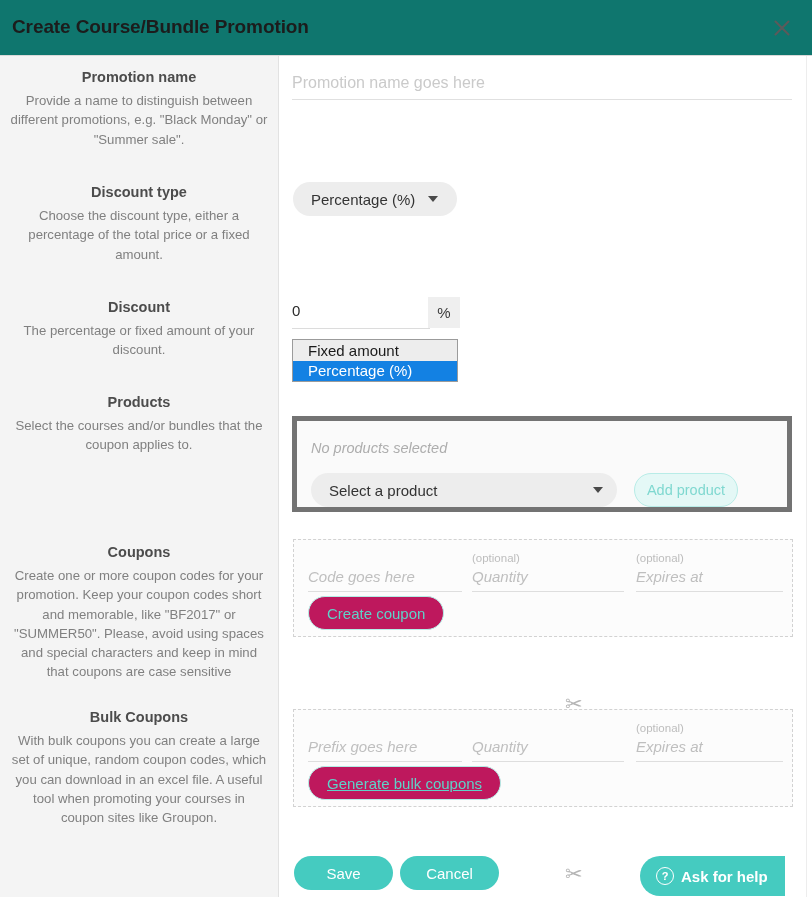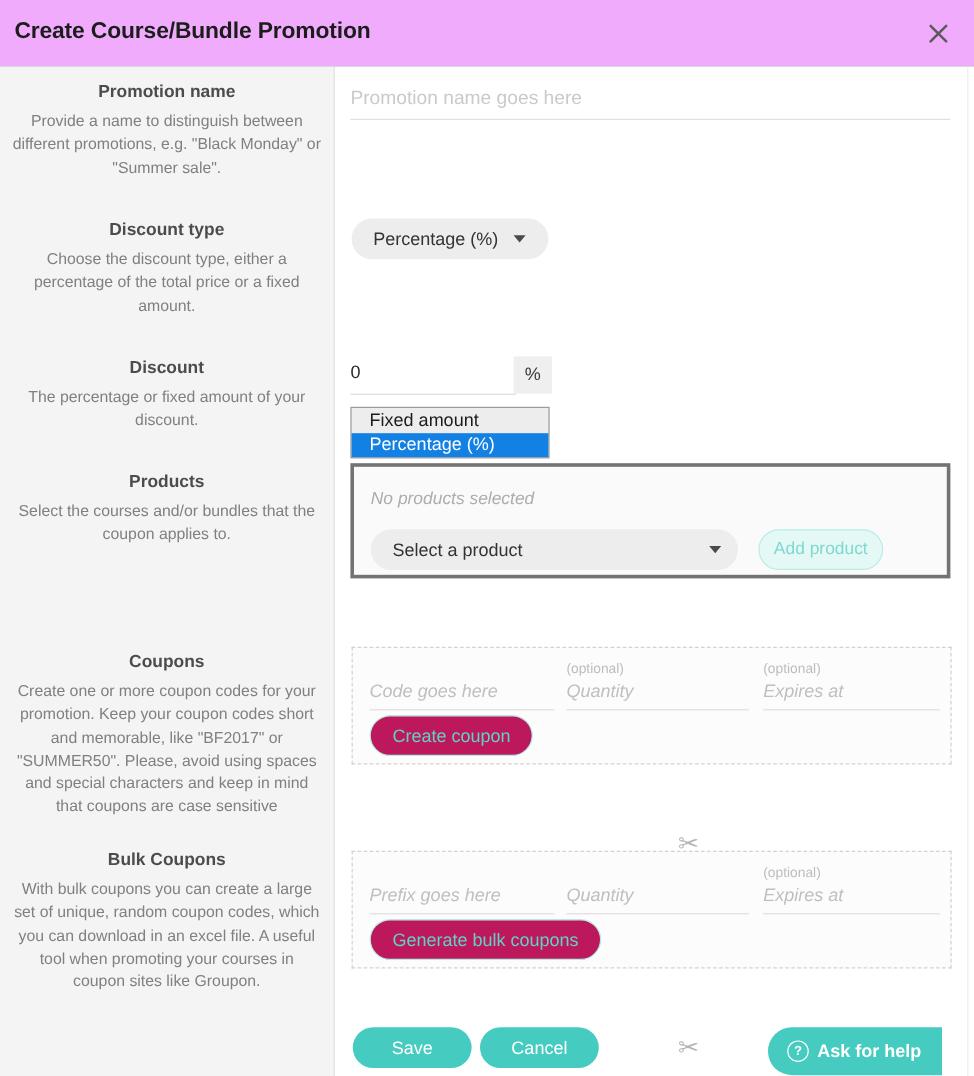--- a/index.html
+++ b/index.html
@@ -17,21 +17,21 @@
     height: 897px;
     background: #ffffff;
     overflow: hidden;
   }
 
   
   #header {
     position: absolute;
     top: 0; left: 0;
     width: 812px; height: 56px;
-    background: #f0abfc;
+    background: #0f766e;
     border-bottom: 1px solid #d9d9d9;
   }
   #header-title {
     position: absolute;
     left: 12px; top: 16px;
     font-size: 19px;
     color: #1c1c1c;
     font-weight: 600;
     letter-spacing: -0.1px;
     white-space: nowrap;
@@ -172,24 +172,24 @@
     padding-left: 15px;
     color: #1b1b1b;
     cursor: default;
     white-space: nowrap;
   }
   .dd-opt.selected { background: #1381e3; color: #ffffff; }
 
   
   #products-card {
     position: absolute;
-    left: 12px; top: 330px;
+    left: 12px; top: 360px;
     width: 500px; height: 96px;
     background: #fafafa;
-    border: 3px solid #737373;
+    border: 5px solid #737373;
   }
   #no-products {
     position: absolute;
     left: 14px; top: 19px;
     font-size: 14.5px;
     font-style: italic;
     color: #adadad;
   }
   #product-select {
     left: 14px; top: 52px; width: 306px;
@@ -383,21 +383,21 @@
     <span class="scissors" style="left:285px; top:637px;">✂</span>
 
     <div id="bulk-box" class="coupon-box">
       <input class="uline cin" type="text" style="left: 14px; top: 26px; width: 154px;" placeholder="Prefix goes here">
 
       <input class="uline cin" type="text" style="left: 178px; top: 26px; width: 152px;" placeholder="Quantity">
 
       <span class="opt-label" style="left:342px; top:12px;">(optional)</span>
       <input class="uline cin" type="text" style="left: 342px; top: 26px; width: 147px;" placeholder="Expires at">
 
-      <button class="teal-outline-btn" style="left:14px; top:56px;">Generate bulk coupons</button>
+      <button class="teal-outline-btn" style="left:14px; top:56px;text-decoration:underline;">Generate bulk coupons</button>
     </div>
     <span class="scissors" style="left:285px; top:807px;">✂</span>
 
     <button id="save-btn" class="teal-btn">Save</button>
     <button id="cancel-btn" class="teal-btn">Cancel</button>
 
     <button id="help-btn">
       <span id="help-icon">?</span>
       <span>Ask for help</span>
     </button>

